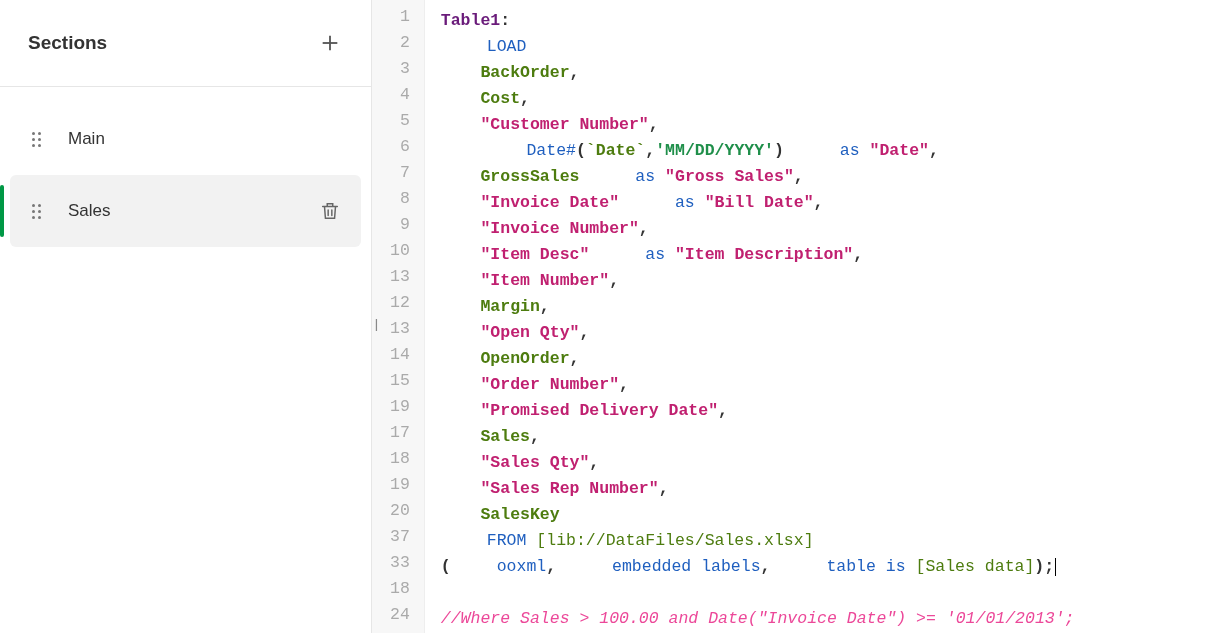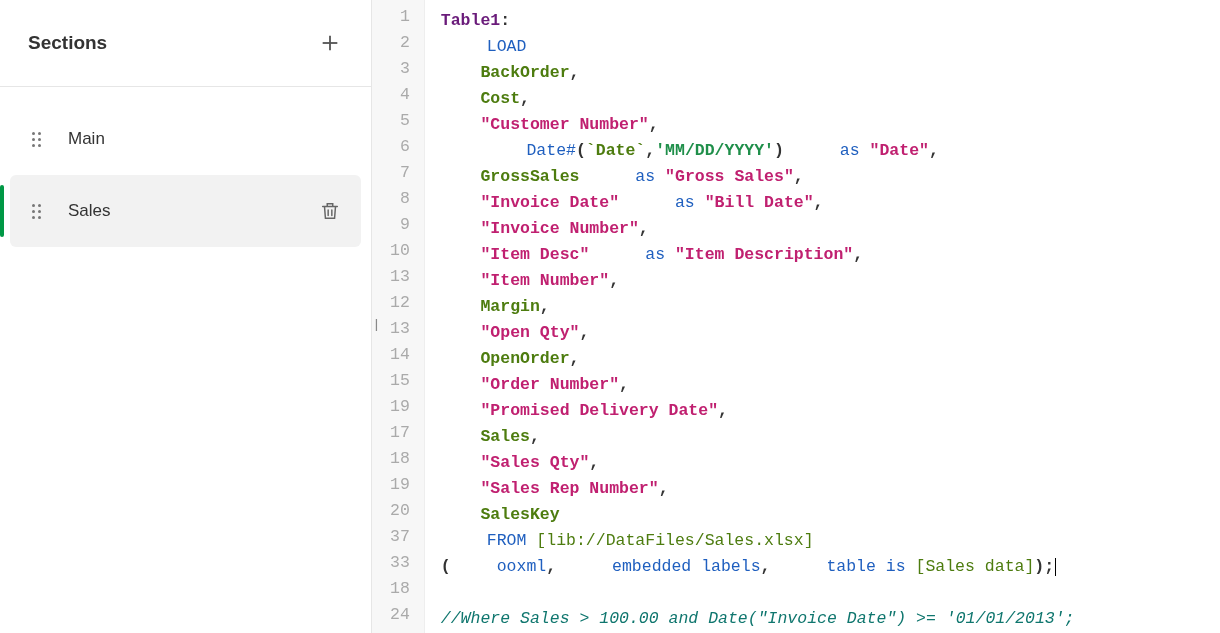--- a/index.html
+++ b/index.html
@@ -84,21 +84,21 @@
     white-space: pre;
     color:#333;
   }
   .t-tbl { color:#6a1b7a; font-weight:bold; }
   .t-key { color:#1f5fbf; font-weight:normal;margin-left:46px; }
   .t-fld { color:#4d7c0f; font-weight:bold; }
   .t-str { color:#c02070; font-weight:bold; }
   .t-lit { color:#1f8f4a; font-weight:bold;margin-top:31px; }
   .t-pun { color:#333; font-weight:bold; }
   .t-brk { color:#4d7c0f; font-weight:normal; }
-  .t-cmt { color:#0f766e; font-style:italic; }
+  .t-cmt { color:#ec4899; font-style:italic; }
   .cursor { display:inline-block; width:1px; height:18px; background:#000; vertical-align:middle; margin-left:1px; }
 </style>
 </head>
 <body>
 
 <div class="sidebar">
   <div class="sidebar-header">
     <div class="sidebar-title">Sections</div>
     <div class="add-btn">
       <svg viewBox="0 0 24 24">

